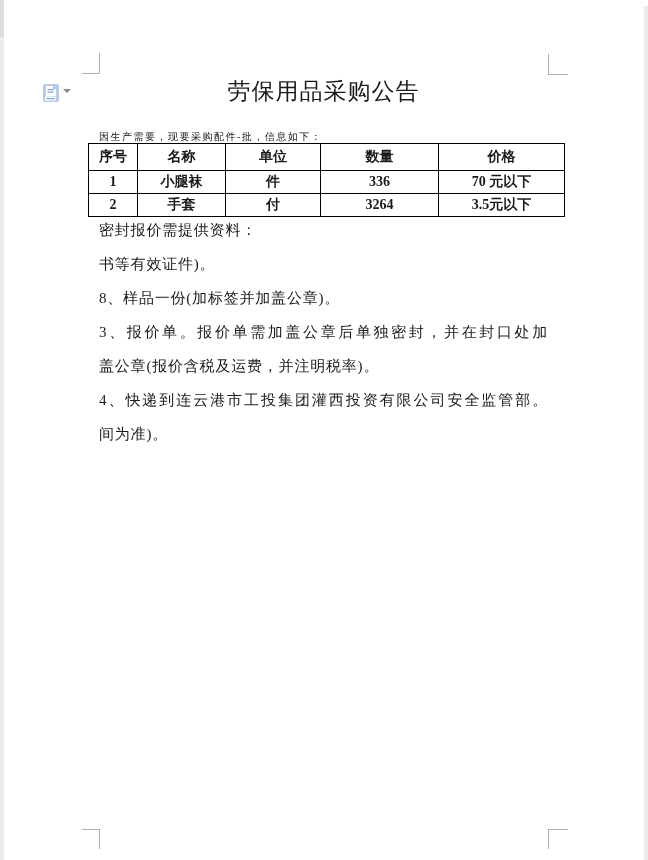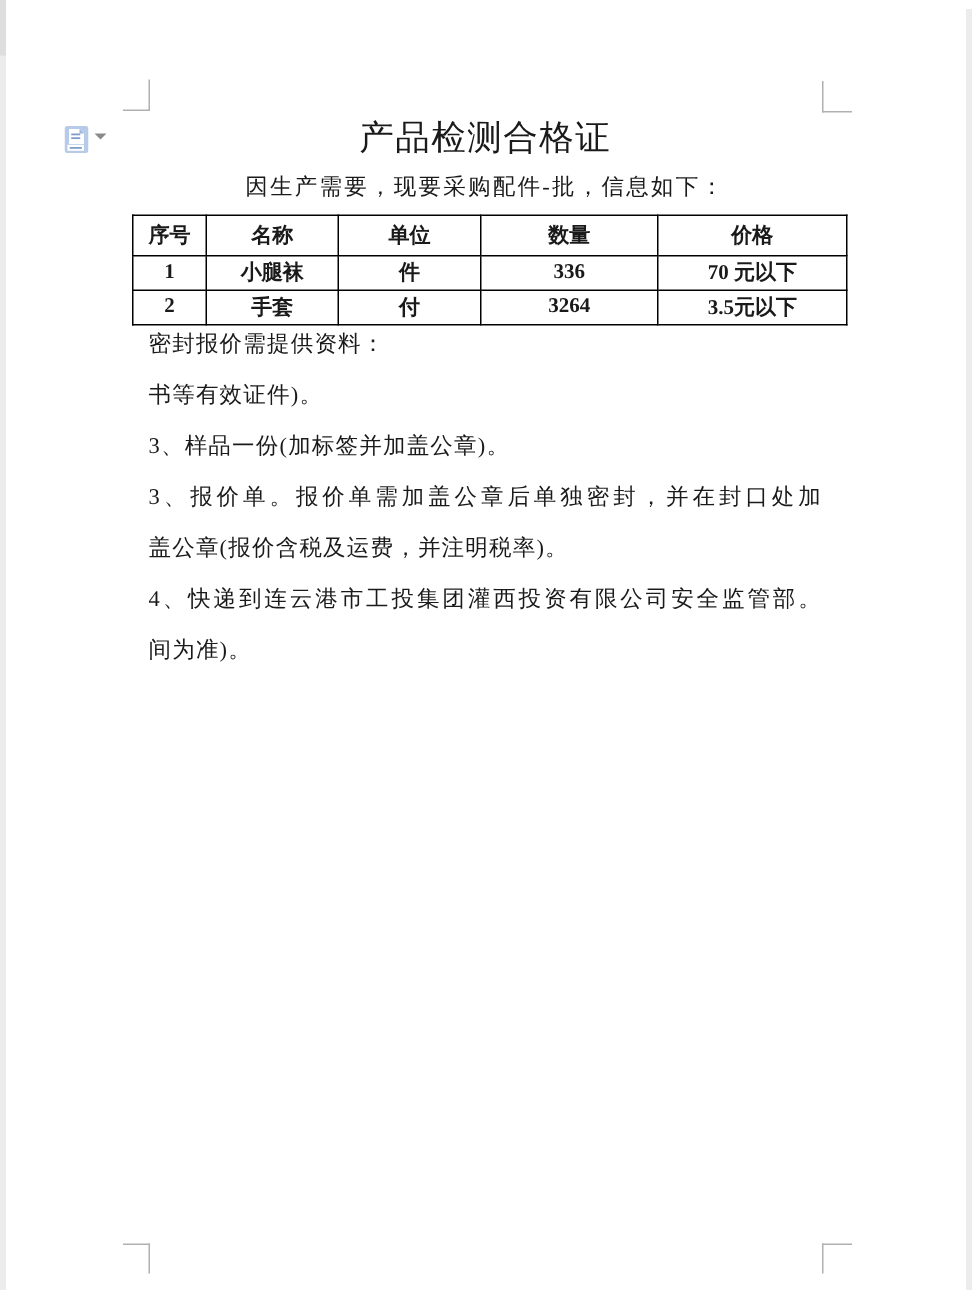--- a/index.html
+++ b/index.html
@@ -18,22 +18,22 @@
   .mark-bl{left:82px;top:829px;width:17px;height:19px;border-right-width:1px;border-top-width:1px;}
   .mark-br{left:548px;top:829px;width:19px;height:19px;border-left-width:1px;border-top-width:1px;}
   
   .paste-btn{position:absolute;left:43px;top:84px;width:30px;height:19px;cursor:pointer;}
   .paste-btn svg{position:absolute;left:0;top:0;}
   .paste-arrow{position:absolute;left:20px;top:5px;width:0;height:0;
     border-left:4px solid transparent;border-right:4px solid transparent;border-top:4px solid #8a8a8a;}
   
   .doc-title{position:absolute;left:99px;top:74px;width:449px;height:36px;line-height:36px;
     text-align:center;font-size:23px;letter-spacing:1px;white-space:nowrap;}
-  .intro-line{position:absolute;left:99px;top:108px;width:449px;height:34px;line-height:34px;
-    font-size:15px;letter-spacing:1.5px;white-space:nowrap;text-align:center;}
+  .intro-line{position:absolute;left:99px;top:120px;width:449px;height:34px;line-height:34px;
+    font-size:10px;letter-spacing:1.5px;white-space:nowrap;}
   
   .doc-table{position:absolute;left:88px;top:143px;border-collapse:collapse;table-layout:fixed;}
   .doc-table td,.doc-table th{border:1.5px solid #000;text-align:center;vertical-align:middle;
     font-size:14px;font-weight:bold;padding:0;overflow:hidden;}
   .doc-table th{height:26px;}
   .doc-table td{height:22px;}
   .c0{width:49px;} .c1{width:88px;} .c2{width:95px;} .c3{width:118px;} .c4{width:126px;}
   
   .para-block{position:absolute;left:99px;top:213px;width:449px;}
   .pline{height:34px;line-height:34px;font-size:15px;letter-spacing:0.8px;overflow:hidden;}
@@ -59,21 +59,21 @@
       <path d="M10 2 l3 3 h-3 z" fill="#9db8dd"></path>
       <rect x="4.5" y="5" width="6" height="1.2" fill="#7f9fc9"></rect>
       <rect x="4.5" y="7.5" width="6" height="1.2" fill="#7f9fc9"></rect>
       <rect x="2" y="12.5" width="11" height="4" fill="#ffffff"></rect>
       <rect x="3.5" y="14" width="8" height="1.2" fill="#7f9fc9"></rect>
     </svg>
   </span>
   <span class="paste-arrow"></span>
 </div>
 
-<div class="doc-title">产品检测合格证</div>
+<div class="doc-title">劳保用品采购公告</div>
 <div class="intro-line">因生产需要，现要采购配件-批，信息如下：</div>
 
 <table class="doc-table">
   <colgroup>
     <col class="c0">
       <col class="c1">
       <col class="c2">
       <col class="c3">
       <col class="c4">
   </colgroup>
@@ -98,18 +98,18 @@
     <td>付</td>
     <td>3264</td>
     <td>3.5元以下</td>
   </tr>
 </tbody>
   </table>
 
 <div class="para-block">
   <div class="pline">密封报价需提供资料：</div>
   <div class="pline">书等有效证件)。</div>
-  <div class="pline">3、样品一份(加标签并加盖公章)。</div>
+  <div class="pline">8、样品一份(加标签并加盖公章)。</div>
   <div class="pline full">3、报价单。报价单需加盖公章后单独密封，并在封口处加</div>
   <div class="pline">盖公章(报价含税及运费，并注明税率)。</div>
   <div class="pline full">4、快递到连云港市工投集团灌西投资有限公司安全监管部。</div>
   <div class="pline">间为准)。</div>
 </div>
 
 </body></html>

